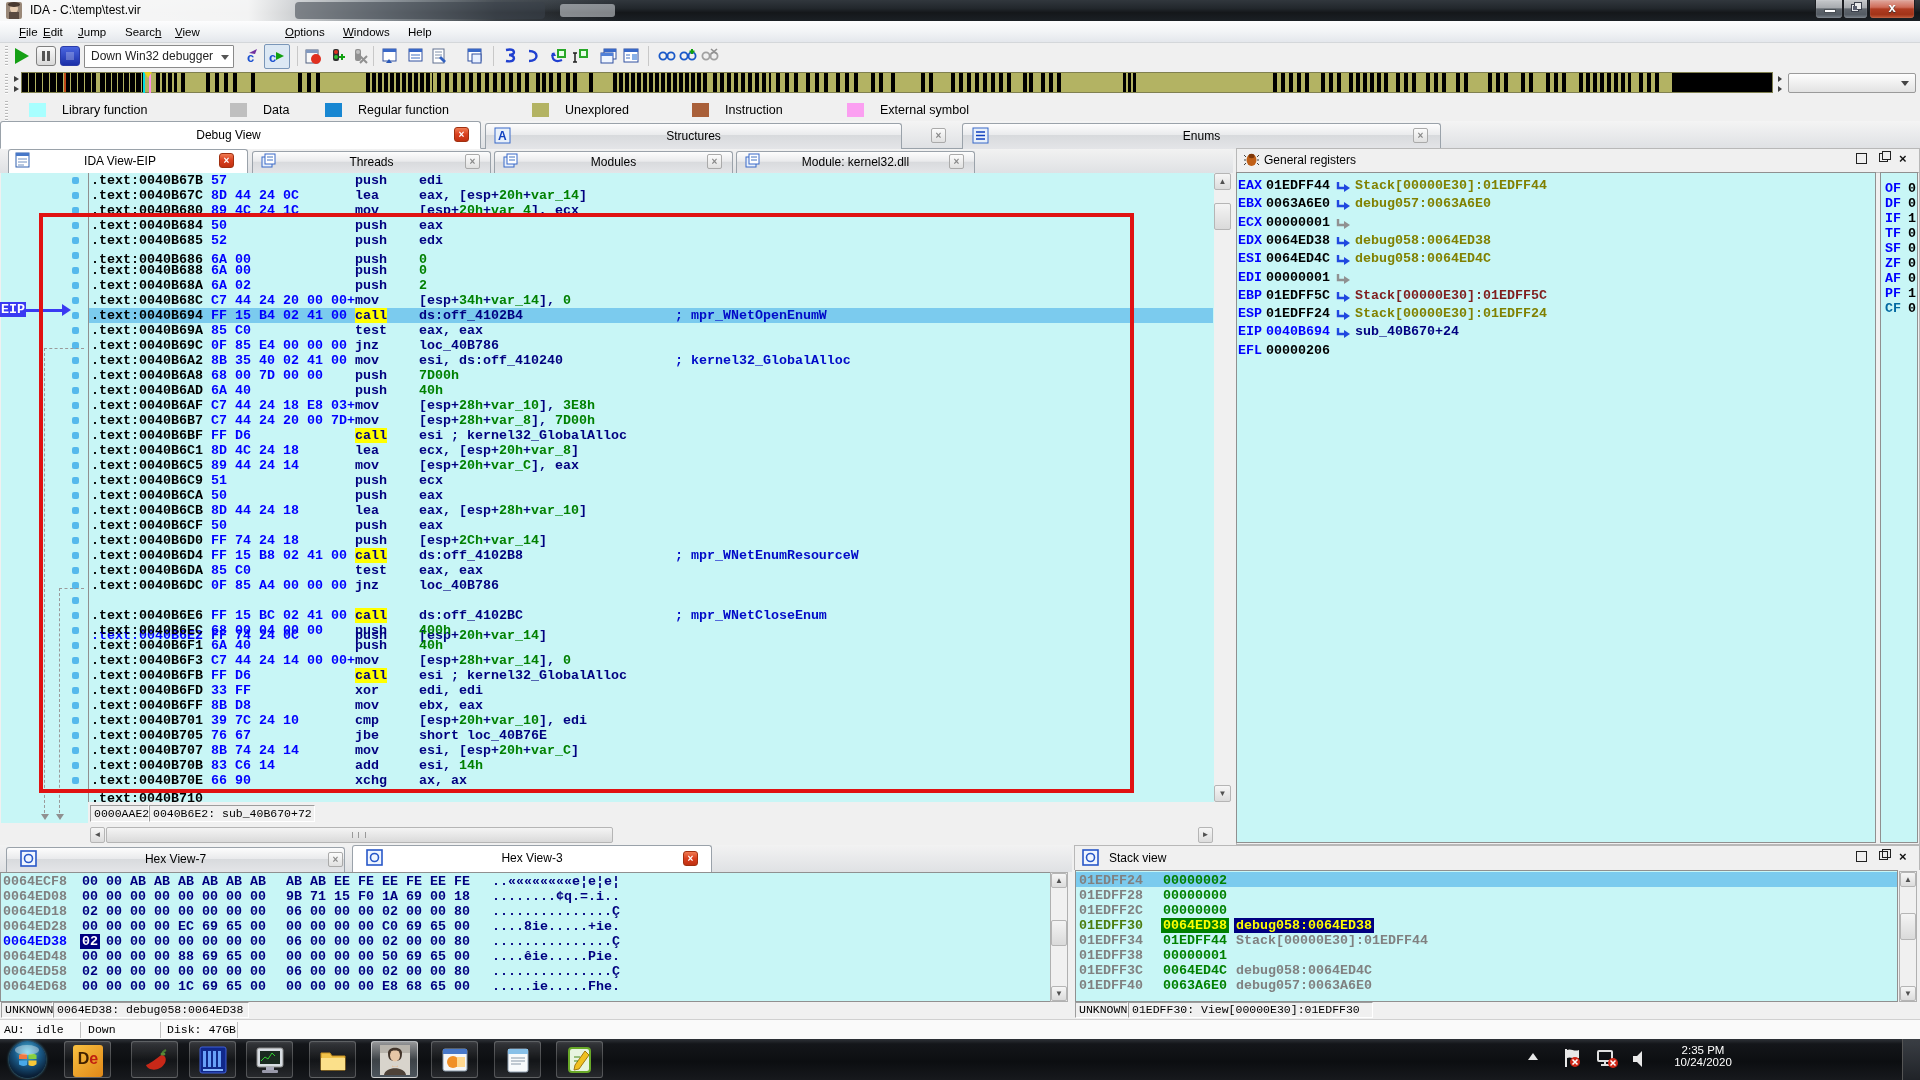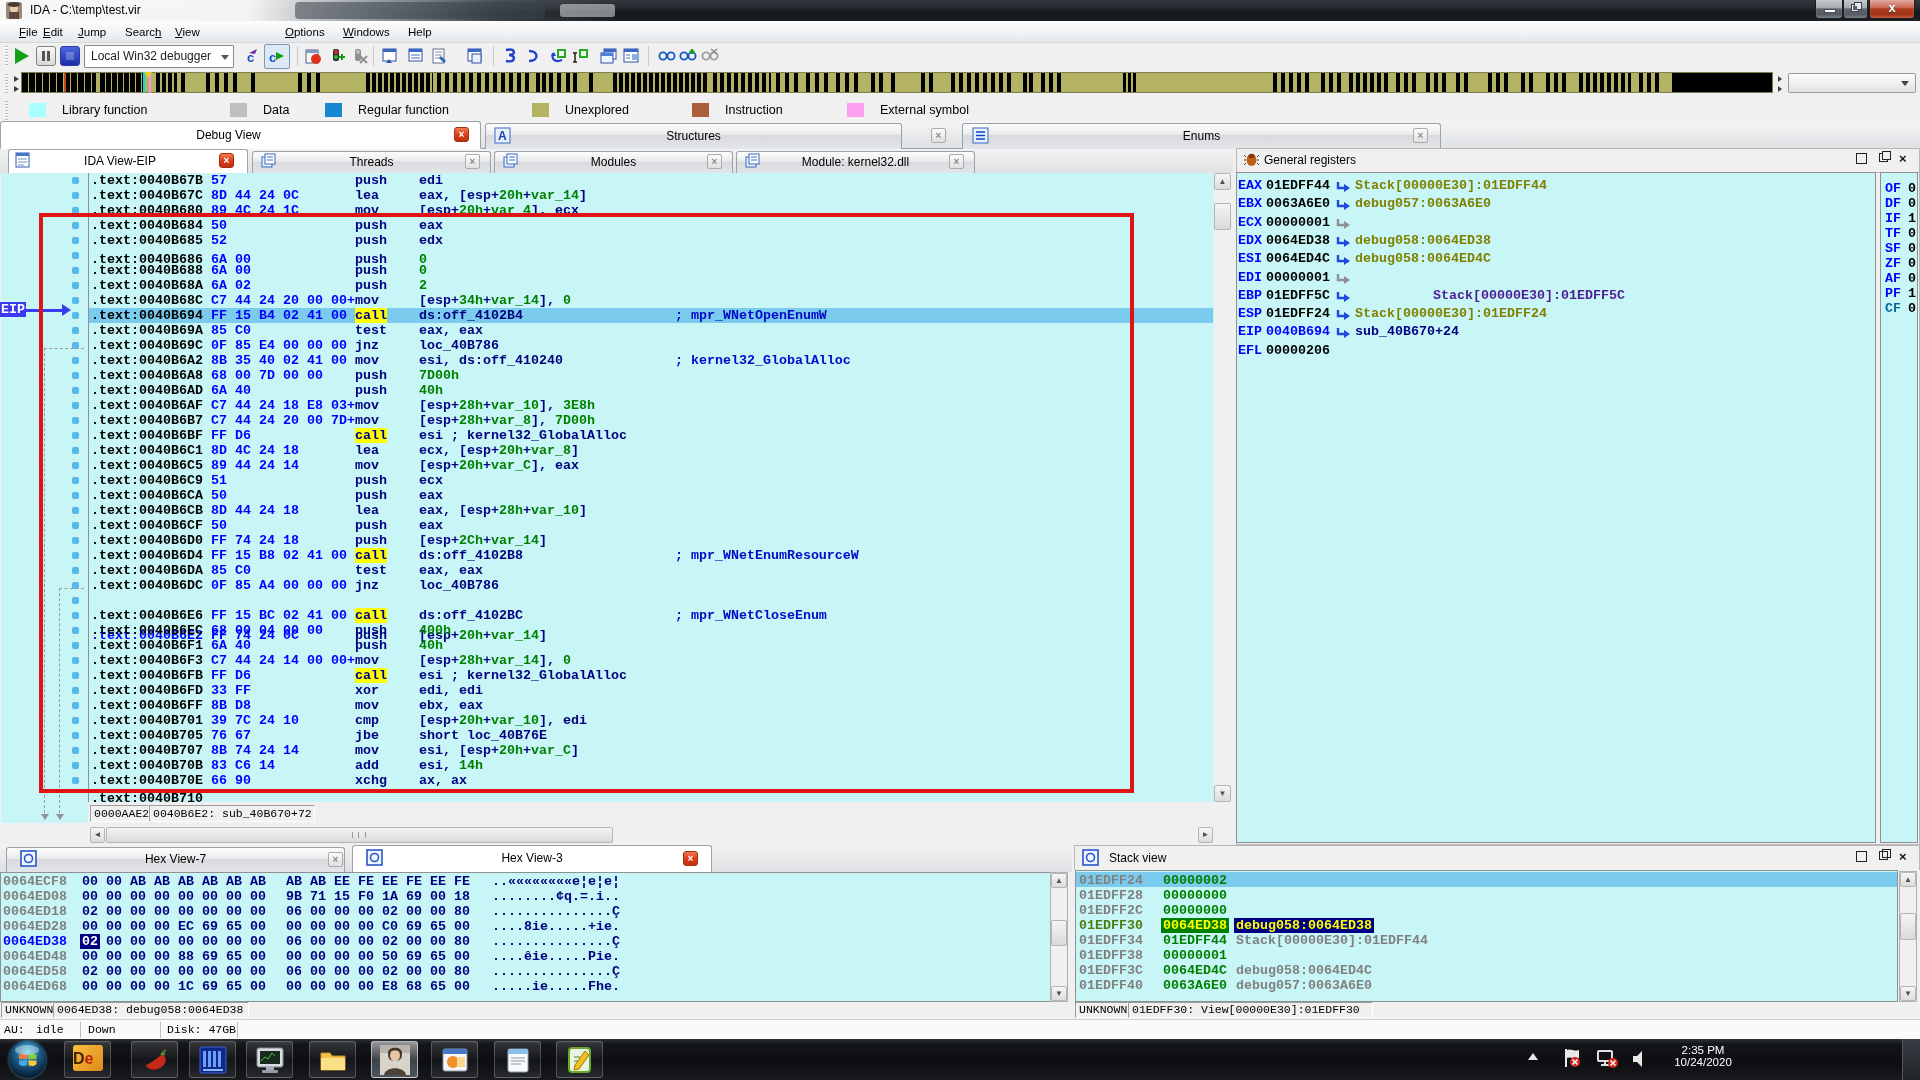--- a/index.html
+++ b/index.html
@@ -77,21 +77,21 @@
 <div class="grip" style="left:5px"></div>
 <div class="abs" style="left:15px;top:48px;width:0;height:0;border-left:14px solid #15a015;border-top:8px solid transparent;border-bottom:8px solid transparent"></div>
 <div class="abs" style="left:36px;top:46px;width:20px;height:20px;border:1px solid #808080;border-radius:3px;background:linear-gradient(180deg,#fafafa,#d8d8d8)">
     <div class="abs" style="left:5px;top:4px;width:3px;height:10px;background:#555"></div>
     <div class="abs" style="left:10px;top:4px;width:3px;height:10px;background:#555"></div>
   </div>
 <div class="abs" style="left:60px;top:46px;width:20px;height:20px;border:1px solid #2a3ba8;border-radius:3px;background:linear-gradient(180deg,#4a66e0,#1a2fa8)">
     <div class="abs" style="left:5px;top:5px;width:8px;height:8px;background:#fff;opacity:.25"></div>
   </div>
 <div class="abs" style="left:84px;top:45px;width:150px;height:23px;border:1px solid #8a8a8a;background:#fff;border-radius:1px">
-    <div class="abs" style="left:6px;top:3px;font-size:12px;color:#222">Local Win32 debugger</div>
+    <div class="abs" style="left:6px;top:3px;font-size:12px;color:#222">Down Win32 debugger</div>
     <div class="abs" style="left:136px;top:9px;width:0;height:0;border-top:5px solid #555;border-left:4px solid transparent;border-right:4px solid transparent"></div>
   </div>
 <svg class="ico" style="left:245px;top:47px" viewBox="0 0 18 18">
     <text x="2" y="15" font-size="13" font-weight="bold" fill="#1a50d0" font-family="Liberation Sans">c</text>
     <path d="M4 6 L12 2 L10 7 Z" fill="#7030a0"></path>
   </svg>
 <div class="abs" style="left:264px;top:44px;width:26px;height:25px;border:1px solid #7a96b8;background:#dce8f4;border-radius:2px"></div>
 <svg class="ico" style="left:268px;top:47px" viewBox="0 0 18 18">
     <text x="1" y="15" font-size="13" font-weight="bold" fill="#1a50d0" font-family="Liberation Sans">c</text>
     <path d="M8 13 L16 9 L8 5 Z" fill="#10a010"></path>
@@ -592,21 +592,21 @@
 <div class="abs" style="left:1336px;top:272px"><svg width="14" height="12" viewBox="0 0 14 12">
       <path d="M2 0 v6 h7" fill="none" stroke="#909090" stroke-width="2.4"></path>
       <path d="M8 2 l6 4 -6 4 Z" fill="#909090"></path>
     </svg></div>
 <div class="abs mono" style="left:1238px;top:288px;color:#0000ff">EBP</div>
 <div class="abs mono" style="left:1266px;top:288px;color:#000">01EDFF5C</div>
 <div class="abs" style="left:1336px;top:290px"><svg width="14" height="12" viewBox="0 0 14 12">
       <path d="M2 0 v6 h7" fill="none" stroke="#2048e0" stroke-width="2.4"></path>
       <path d="M8 2 l6 4 -6 4 Z" fill="#2048e0"></path>
     </svg></div>
-<div class="abs mono" style="left:1433px;top:288px;color:#4c1d95">Stack[00000E30]:01EDFF5C</div>
+<div class="abs mono" style="left:1355px;top:288px;color:#7f1d1d">Stack[00000E30]:01EDFF5C</div>
 <div class="abs mono" style="left:1238px;top:306px;color:#0000ff">ESP</div>
 <div class="abs mono" style="left:1266px;top:306px;color:#000">01EDFF24</div>
 <div class="abs" style="left:1336px;top:308px"><svg width="14" height="12" viewBox="0 0 14 12">
       <path d="M2 0 v6 h7" fill="none" stroke="#2048e0" stroke-width="2.4"></path>
       <path d="M8 2 l6 4 -6 4 Z" fill="#2048e0"></path>
     </svg></div>
 <div class="abs mono" style="left:1355px;top:306px;color:#808000">Stack[00000E30]:01EDFF24</div>
 <div class="abs mono" style="left:1238px;top:324px;color:#0000ff">EIP</div>
 <div class="abs mono" style="left:1266px;top:324px;color:#0000ff">0040B694</div>
 <div class="abs" style="left:1336px;top:326px"><svg width="14" height="12" viewBox="0 0 14 12">
@@ -856,21 +856,21 @@
       <svg width="35" height="35" viewBox="0 0 35 35" style="position:absolute;left:1px;top:1px">
         <path d="M9 13 C12 11 15 11 17 12.5 L17 17 L9 17 Z" fill="#f07840"></path>
         <path d="M18.5 12.8 C21 11.3 24 11.3 26.5 13.2 L26.5 17 L18.5 17 Z" fill="#88d040"></path>
         <path d="M9 18.5 L17 18.5 L17 23 C14 24.5 11.5 24.3 9 22.5 Z" fill="#48a8e8"></path>
         <path d="M18.5 18.5 L26.5 18.5 L26.5 22.3 C23.5 24.6 20.5 24.6 18.5 23 Z" fill="#f8c838"></path>
         <ellipse cx="17" cy="8" rx="12" ry="5" fill="rgba(255,255,255,.38)"></ellipse>
       </svg>
     </div>
     <div class="abs" style="left:64px;top:2px;width:47px;height:37px;border-radius:3px;background:linear-gradient(180deg,rgba(255,255,255,.14),rgba(255,255,255,.03) 50%,rgba(255,255,255,.08));border:1px solid rgba(255,255,255,.22);">
       <div class="abs" style="left:8px;top:3px;width:30px;height:30px">
-        <div style="width:30px;height:26px;background:linear-gradient(135deg,#f8c040,#e08818);border-radius:3px;color:#402000;font-weight:bold;font-size:16px;text-align:left;line-height:28px">D<span style="color:#c02010">e</span></div>
+        <div style="width:30px;height:32px;background:linear-gradient(135deg,#f8c040,#e08818);border-radius:3px;color:#402000;font-weight:bold;font-size:16px;text-align:center;line-height:28px">D<span style="color:#c02010">e</span></div>
       </div>
     </div>
     <div class="abs" style="left:131px;top:2px;width:47px;height:37px;border-radius:3px;background:linear-gradient(180deg,rgba(255,255,255,.14),rgba(255,255,255,.03) 50%,rgba(255,255,255,.08));border:1px solid rgba(255,255,255,.22);">
       <div class="abs" style="left:8px;top:3px;width:30px;height:30px"><svg width="30" height="30" viewBox="0 0 30 30">
           <path d="M6 20 C8 26 20 27 25 18 C27 14 25 10 22 10 C20 10 12 18 6 20 Z" fill="#c82818"></path>
           <path d="M22 10 C22 7 24 6 26 5" stroke="#487830" stroke-width="2" fill="none"></path>
           <ellipse cx="23" cy="9" rx="2.5" ry="1.5" fill="#588838"></ellipse>
         </svg></div>
     </div>
     <div class="abs" style="left:189px;top:2px;width:47px;height:37px;border-radius:3px;background:linear-gradient(180deg,rgba(255,255,255,.14),rgba(255,255,255,.03) 50%,rgba(255,255,255,.08));border:1px solid rgba(255,255,255,.22);">

